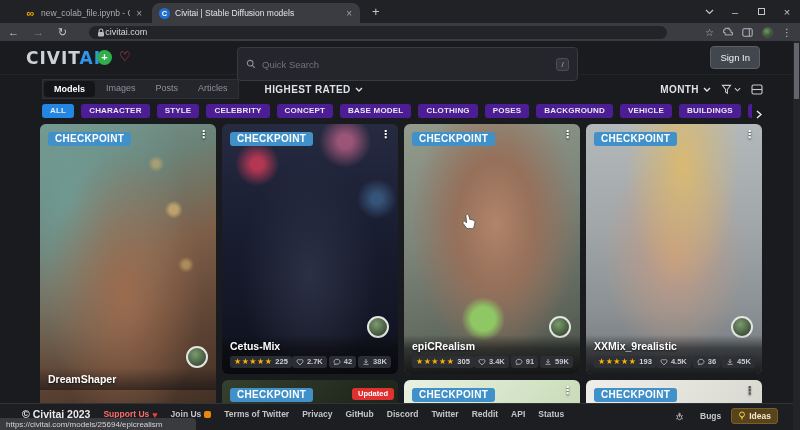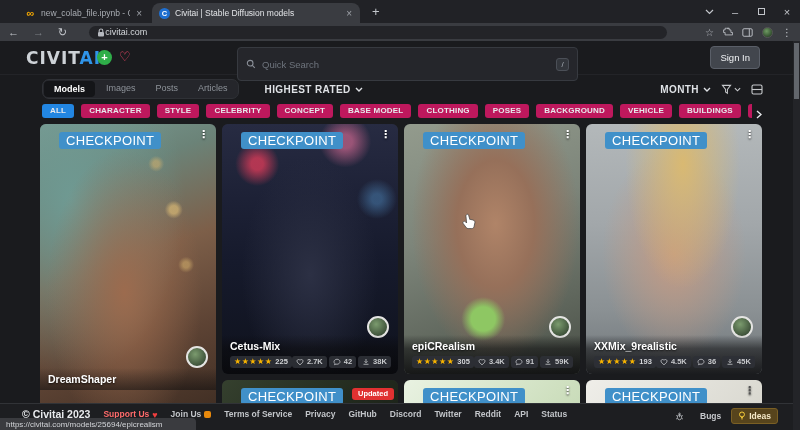--- a/index.html
+++ b/index.html
@@ -50,32 +50,32 @@
         border:1px solid #373a40;border-radius:4px;display:flex;align-items:center;padding:16px 8px;gap:6px}
   .searchbox input{flex:1;background:transparent;border:none;outline:none;font-size:9.5px;color:#c8cacd;
         font-family:inherit}
   .searchbox input::placeholder{color:#6e747d}
   .kbd{width:13px;height:13px;background:#33363c;border:1px solid #4b4f57;border-radius:3px;font-size:8px;
         color:#aab0b8;display:flex;align-items:center;justify-content:center}
   .signin{position:absolute;right:33px;top:5px;height:23px;padding:0 9px;background:#42464d;border:1px solid #5a5f68;
         border-radius:4px;font-size:9.5px;font-weight:400;color:#f1f3f5;display:flex;align-items:center}
 
   .nav-row{position:absolute;top:34px;left:42px;right:37px;height:28px;display:flex;align-items:center}
-  .segmented{display:flex;background:#25262b;border:1px solid #2f3136;border-radius:7px;overflow:hidden}
+  .segmented{display:flex;background:#25262b;border:1px solid #2f3136;border-radius:0;overflow:hidden}
   .seg{padding:3px 10px;font-size:9px;color:#8e939a}
   .seg.active{background:#141518;color:#fff;font-weight:700;border-radius:4px;margin:1px}
   .sort{display:flex;align-items:center;gap:4px;margin-left:26px;font-size:10px;font-weight:800;
         letter-spacing:.4px;color:#dfe2e6}
   .nav-right{margin-left:auto;display:flex;align-items:center;gap:10px}
   .period{display:flex;align-items:center;gap:4px;font-size:10px;font-weight:800;letter-spacing:.4px;color:#dfe2e6}
   .iconbtn{display:flex;align-items:center;gap:2px}
 
   .chips-row{position:absolute;top:62px;left:42px;right:48px;height:16px;display:flex;gap:7px;
         overflow:hidden;align-items:center;white-space:nowrap}
-  .chip{font-size:8px;font-weight:700;letter-spacing:.2px;color:#e7e9ec;background:#be185d;
+  .chip{font-size:8px;font-weight:700;letter-spacing:.2px;color:#e7e9ec;background:#4c1d95;
         border-radius:3px;padding:3px 8px;line-height:1;flex:0 0 auto}
   .chip.active{background:#2286e2}
   .chips-more{position:absolute;top:64px;right:38px}
 
   
   .cards{position:absolute;top:83px;left:40px;width:723px;height:306px;overflow:hidden}
   .card{position:absolute;width:176px;border-radius:6px;overflow:hidden;background:#25262b}
   .c1{left:0;top:0;height:306px}
   .c2{left:182px;top:0;height:250px}
   .c3{left:364px;top:0;height:250px}
@@ -102,21 +102,21 @@
      radial-gradient(ellipse at 52% 40%, #b08468 0%, #96705a 30%, rgba(150,112,90,0) 65%),
      linear-gradient(160deg,#939b8d 0%,#7d857a 40%,#5f665c 75%,#494f46 100%)}
   .img4{background:
      radial-gradient(ellipse at 55% 16%, #d9b972 0%, rgba(217,185,114,0) 42%),
      radial-gradient(ellipse at 50% 52%, #c49a82 0%, rgba(196,154,130,0) 58%),
      linear-gradient(180deg,#b3b8ba 0%,#a2a7aa 40%,#8a9093 75%,#70767a 100%)}
   .img2b{background:linear-gradient(135deg,#35402e,#222a1e 50%,#161b13)}
   .img3b{background:linear-gradient(135deg,#e9f2e2,#cfe0c0 55%,#b9cfa8)}
   .img4b{background:linear-gradient(135deg,#efeee9,#dcdbd3 60%,#c9c8bf)}
 
-  .badge{position:absolute;top:8px;left:19px;background:#4090c9;color:#fff;font-size:13px;font-weight:400;
+  .badge{position:absolute;top:8px;left:8px;background:#4090c9;color:#fff;font-size:10px;font-weight:700;
         letter-spacing:.3px;padding:2px 7px;border-radius:3px;line-height:1}
   .updated{position:absolute;top:8px;right:4px;background:#e03131;color:#fff;font-size:7.5px;font-weight:700;
         padding:2px 6px;border-radius:3px;line-height:1}
   .dots{position:absolute;top:5px;right:7px;color:#fff;font-size:11px;font-weight:700;
         text-shadow:0 1px 2px rgba(0,0,0,.8);line-height:1}
   .c2b .dots{top:22px}
   .cavatar{position:absolute;width:22px;height:22px;border-radius:50%;border:2px solid #e4e4e2;
         background:radial-gradient(circle at 40% 35%,#7b9b6e,#3c4f38 75%)}
   .row1-av{right:9px;bottom:36px}
   .c1 .cavatar{right:8px;top:222px}
@@ -423,21 +423,21 @@
   <div class="site-footer">
     <span class="copyright">© Civitai 2023</span>
     <span class="flink support">
         <span>Support Us</span>
         <span class="fheart">♥</span>
       </span>
     <span class="flink">
         <span>Join Us</span>
         <span class="fhand"></span>
       </span>
-    <span class="flink">Terms of Service</span>
+    <span class="flink">Terms of Twitter</span>
     <span class="flink">Privacy</span>
     <span class="flink">GitHub</span>
     <span class="flink">Discord</span>
     <span class="flink">Twitter</span>
     <span class="flink">Reddit</span>
     <span class="flink">API</span>
     <span class="flink">Status</span>
     <span class="f-right">
       <span class="bugs">
         <svg width="9" height="9" viewBox="0 0 12 12">

